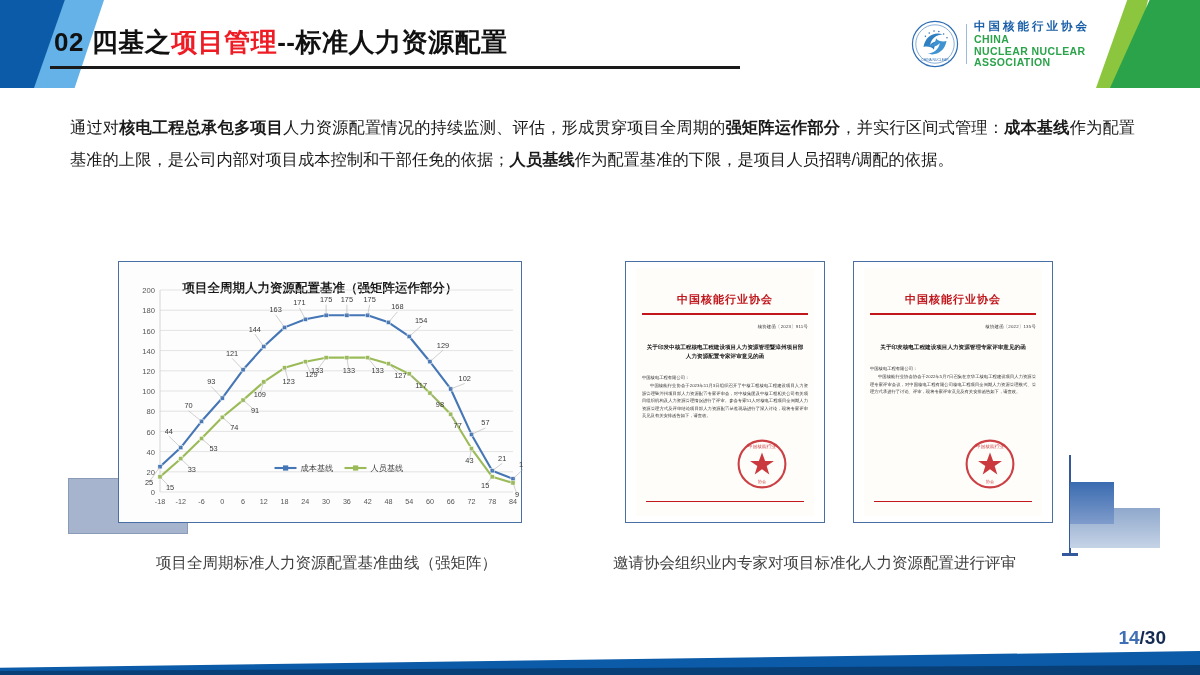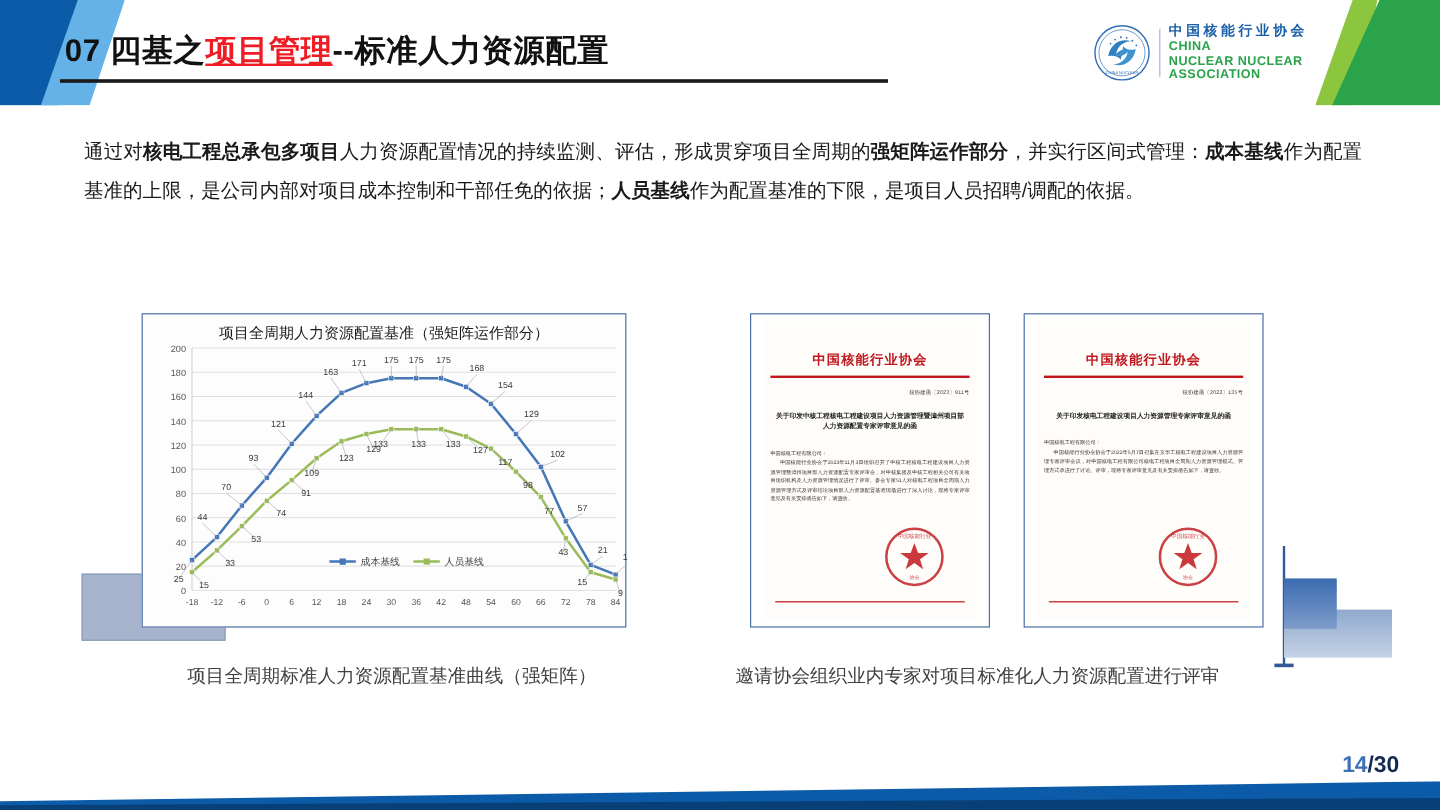--- a/index.html
+++ b/index.html
@@ -30,21 +30,21 @@
   .hdr-green-chevron2 {
     position: absolute; right: 52px; top: 0; width: 52px; height: 88px;
     background: #8CC63F;
     clip-path: polygon(60% 0, 100% 0, 60% 100%, 0 100%);
   }
   .hdr-title {
     position: absolute; left: 54px; top: 25px;
     font-size: 26px; font-weight: bold; color: #111111;
     letter-spacing: .5px; white-space: nowrap;
   }
-  .hdr-title .red { color: #EE1C25; text-decoration: underline; }
+  .hdr-title .red { color: #EE1C25; }
   .hdr-underline {
     position: absolute; left: 50px; top: 66px; width: 690px; height: 3px;
     background: #1a1a1a;
   }
 
   
   .logo-wrap { position: absolute; right: 110px; top: 20px; display: flex; align-items: center; gap: 7px; }
   .logo-emblem { width: 48px; height: 48px; flex: 0 0 48px; }
   .logo-divider { width: 1px; height: 40px; background: #9bbcd6; }
   .logo-text { display: flex; flex-direction: column; justify-content: center; line-height: 1.08; }
@@ -79,22 +79,22 @@
     position: absolute; left: 1062px; top: 553px; width: 16px; height: 3px;
     background: #33589c;
   }
 
   
   .chart-panel {
     position: absolute; left: 118px; top: 261px; width: 404px; height: 262px;
     background: #fdfdfd; border: 1.5px solid #4a6fa5;
   }
   .chart-title {
-    position: absolute; left: 0; right: 0; top: 8px; text-align: center;
-    font-size: 12.5px; font-weight: normal; color: #1a1a1a;
+    position: absolute; left: 0; right: 0; top: 18px; text-align: center;
+    font-size: 12.5px; font-weight: bold; color: #1a1a1a;
   }
   .chart-svg { position: absolute; left: 0; top: 0; }
 
   
   .doc-panel {
     position: absolute; top: 261px; width: 200px; height: 262px;
     background: #ffffff; border: 1.5px solid #4a6fa5;
     overflow: hidden;
   }
   .doc-1 { left: 625px; }
@@ -150,21 +150,21 @@
 </head>
 <body>
 
 <div class="header-bar">
   <div class="hdr-dark-chevron"></div>
   <div class="hdr-light-chevron"></div>
   <div class="hdr-green-chevron2"></div>
   <div class="hdr-green-chevron"></div>
 
   <div class="hdr-title">
-    <span>07</span><span>  四基之</span><span class="red">项目管理</span><span>--标准人力资源配置</span>
+    <span>02</span><span>  四基之</span><span class="red">项目管理</span><span>--标准人力资源配置</span>
   </div>
   <div class="hdr-underline"></div>
 
   <div class="logo-wrap">
     <svg class="logo-emblem" viewBox="0 0 100 100">
       <circle cx="50" cy="50" r="47" fill="#ffffff" stroke="#2f6fb5" stroke-width="2.5"></circle>
       <circle cx="50" cy="50" r="40" fill="#ffffff" stroke="#2f6fb5" stroke-width="1.2"></circle>
       <path d="M26 56 C30 34 48 24 66 30 C54 30 42 38 40 52 C46 44 58 42 66 48 C56 46 48 52 48 62 C44 56 34 54 26 56 Z" fill="#2f7fc1"></path>
       <path d="M74 44 C70 66 52 76 34 70 C46 70 58 62 60 48 C54 56 42 58 34 52 C44 54 52 48 52 38 C56 44 66 46 74 44 Z" fill="#3f93d0"></path>
       <g fill="#2f6fb5">

